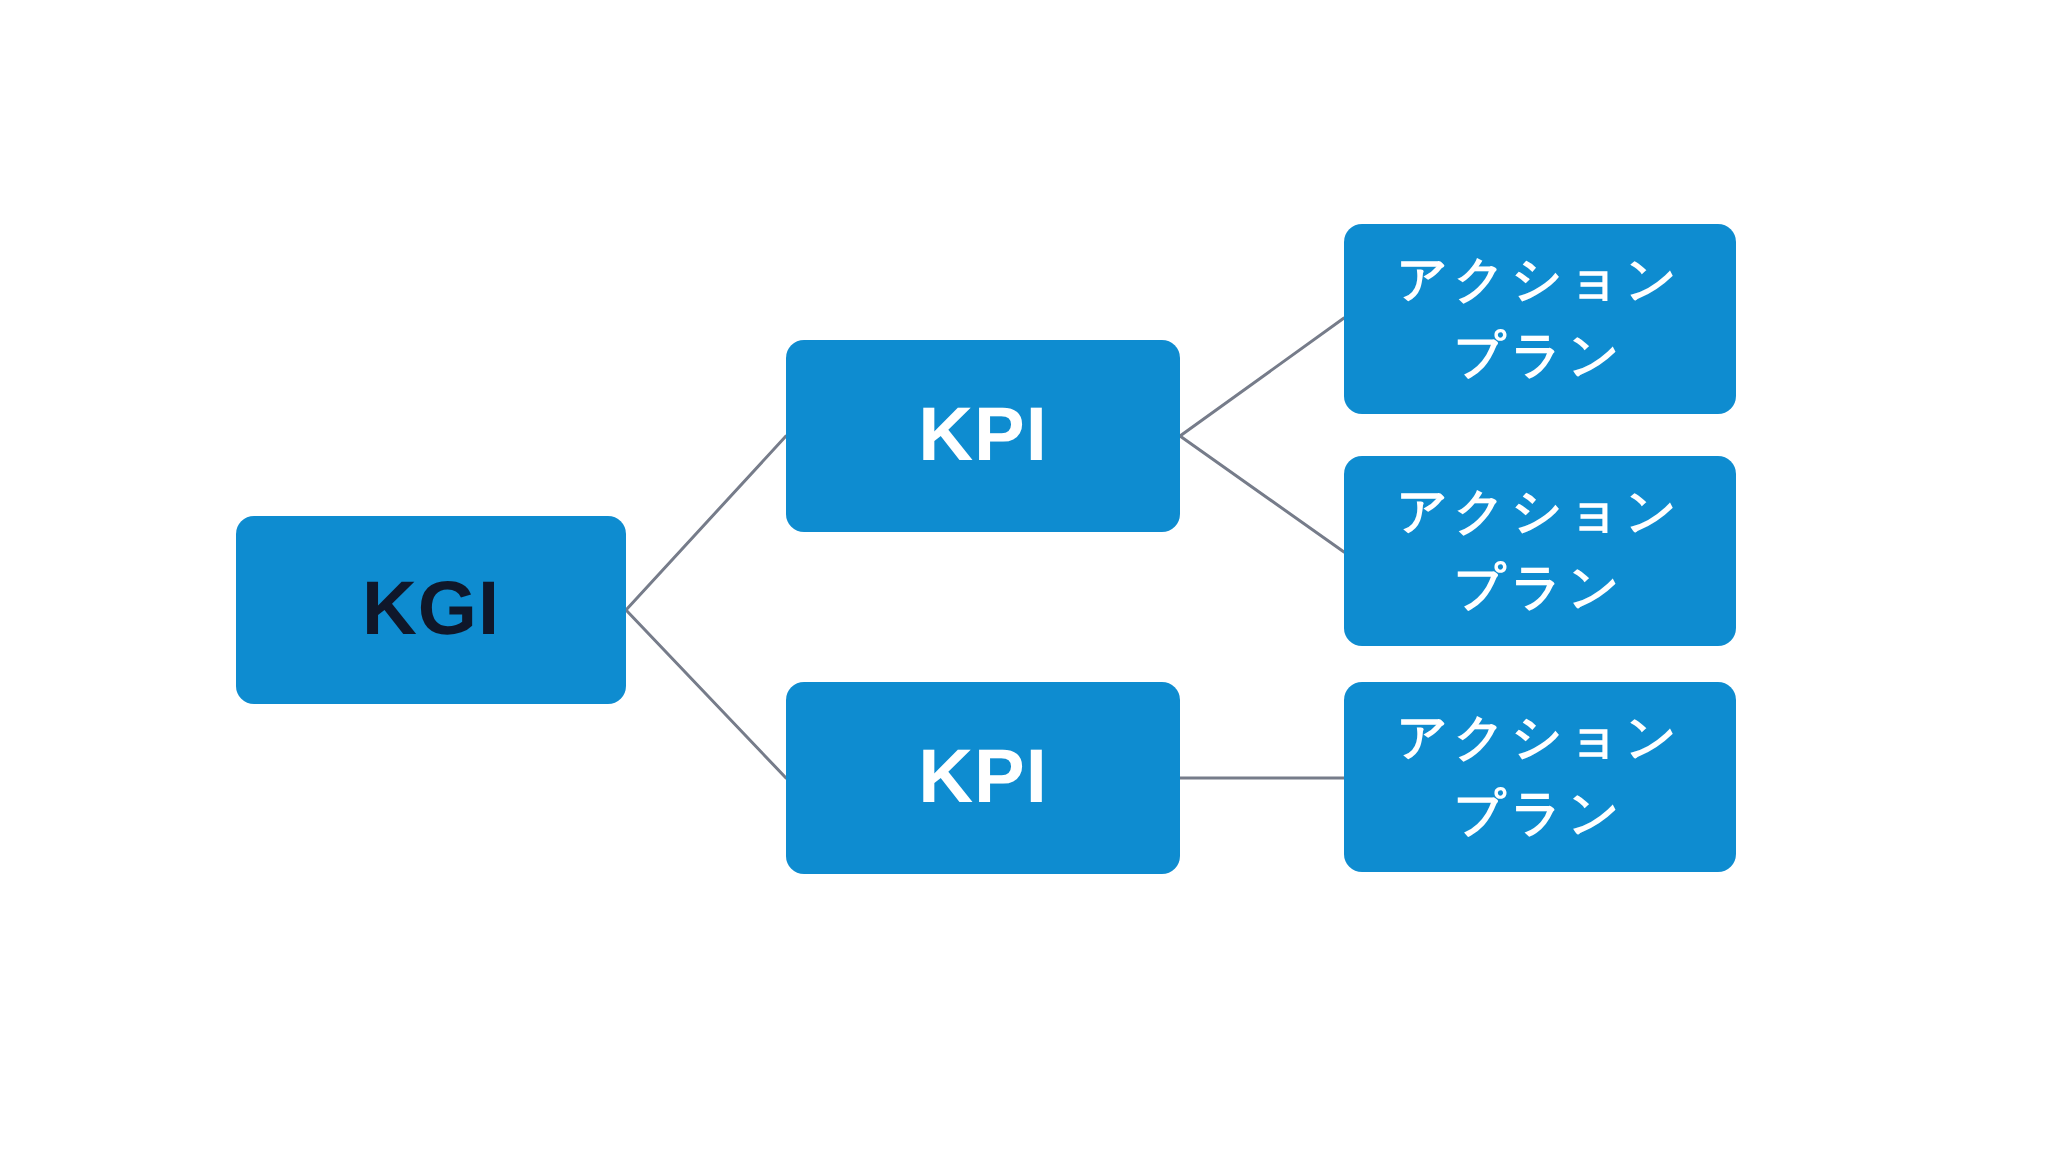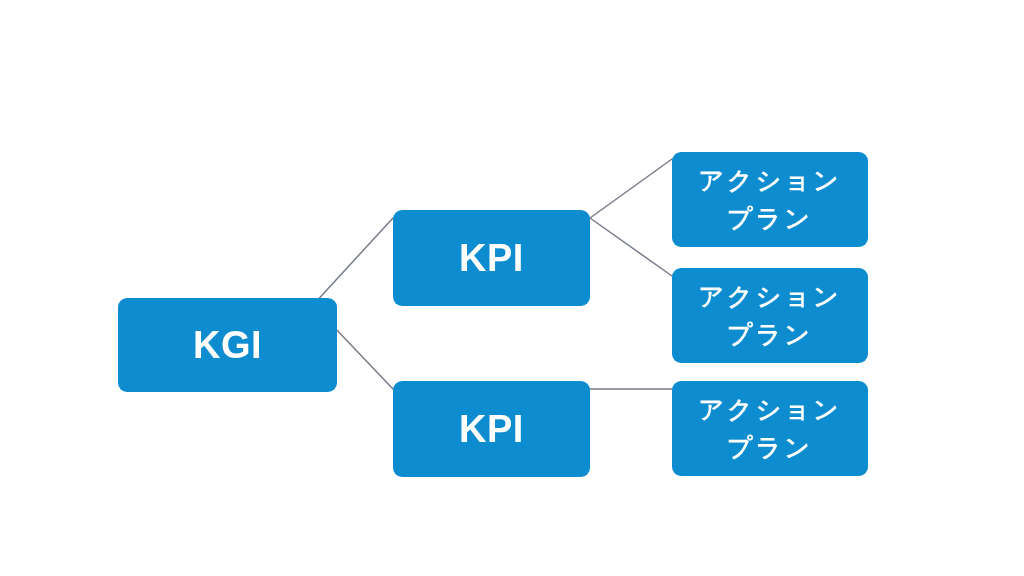--- a/index.html
+++ b/index.html
@@ -30,21 +30,20 @@
     position: absolute;
     box-sizing: border-box;
     border-radius: 9px;
     display: flex;
     align-items: center;
     justify-content: flex-start;
     text-align: center;
     color: #ffffff;
     line-height: 1.28;
     z-index: 2;
-    margin-top: 40px;
   }
   .node-label {
     display: block;
     width: 100%;
     white-space: pre-line;
   }
   .node.level-root .node-label,
   .node.level-mid .node-label {
     font-size: 38px;
     font-weight: 700;
@@ -62,21 +61,21 @@
 
 <div id="canvas">
   <svg id="connector-layer" viewBox="0 0 1024 576" width="1024" height="576" xmlns="http://www.w3.org/2000/svg">
       <line x1="313" y1="305" x2="393" y2="218" stroke="#767c8a" stroke-width="1.5" stroke-linecap="round"></line>
       <line x1="313" y1="305" x2="393" y2="389" stroke="#767c8a" stroke-width="1.5" stroke-linecap="round"></line>
       <line x1="590" y1="218" x2="672" y2="159" stroke="#767c8a" stroke-width="1.5" stroke-linecap="round"></line>
       <line x1="590" y1="218" x2="672" y2="276" stroke="#767c8a" stroke-width="1.5" stroke-linecap="round"></line>
       <line x1="590" y1="389" x2="672" y2="389" stroke="#767c8a" stroke-width="1.5" stroke-linecap="round"></line>
     </svg>
   <div id="node-layer">
-      <div class="node level-root" style="left: 118px; top: 258px; width: 219px; height: 94px; background: rgb(14, 140, 208); color: #ffffff;">
+      <div class="node level-root" style="left: 118px; top: 258px; width: 195px; height: 94px; background: rgb(14, 140, 208); color: #0f172a;">
         <span class="node-label">KGI</span>
       </div>
       <div class="node level-mid" style="left: 393px; top: 170px; width: 197px; height: 96px; background: rgb(14, 140, 208); color: rgb(255, 255, 255);">
         <span class="node-label">KPI</span>
       </div>
       <div class="node level-mid" style="left: 393px; top: 341px; width: 197px; height: 96px; background: rgb(14, 140, 208); color: rgb(255, 255, 255);">
         <span class="node-label">KPI</span>
       </div>
       <div class="node level-leaf" style="left: 672px; top: 112px; width: 196px; height: 95px; background: rgb(14, 140, 208); color: rgb(255, 255, 255);">
         <span class="node-label">アクション

